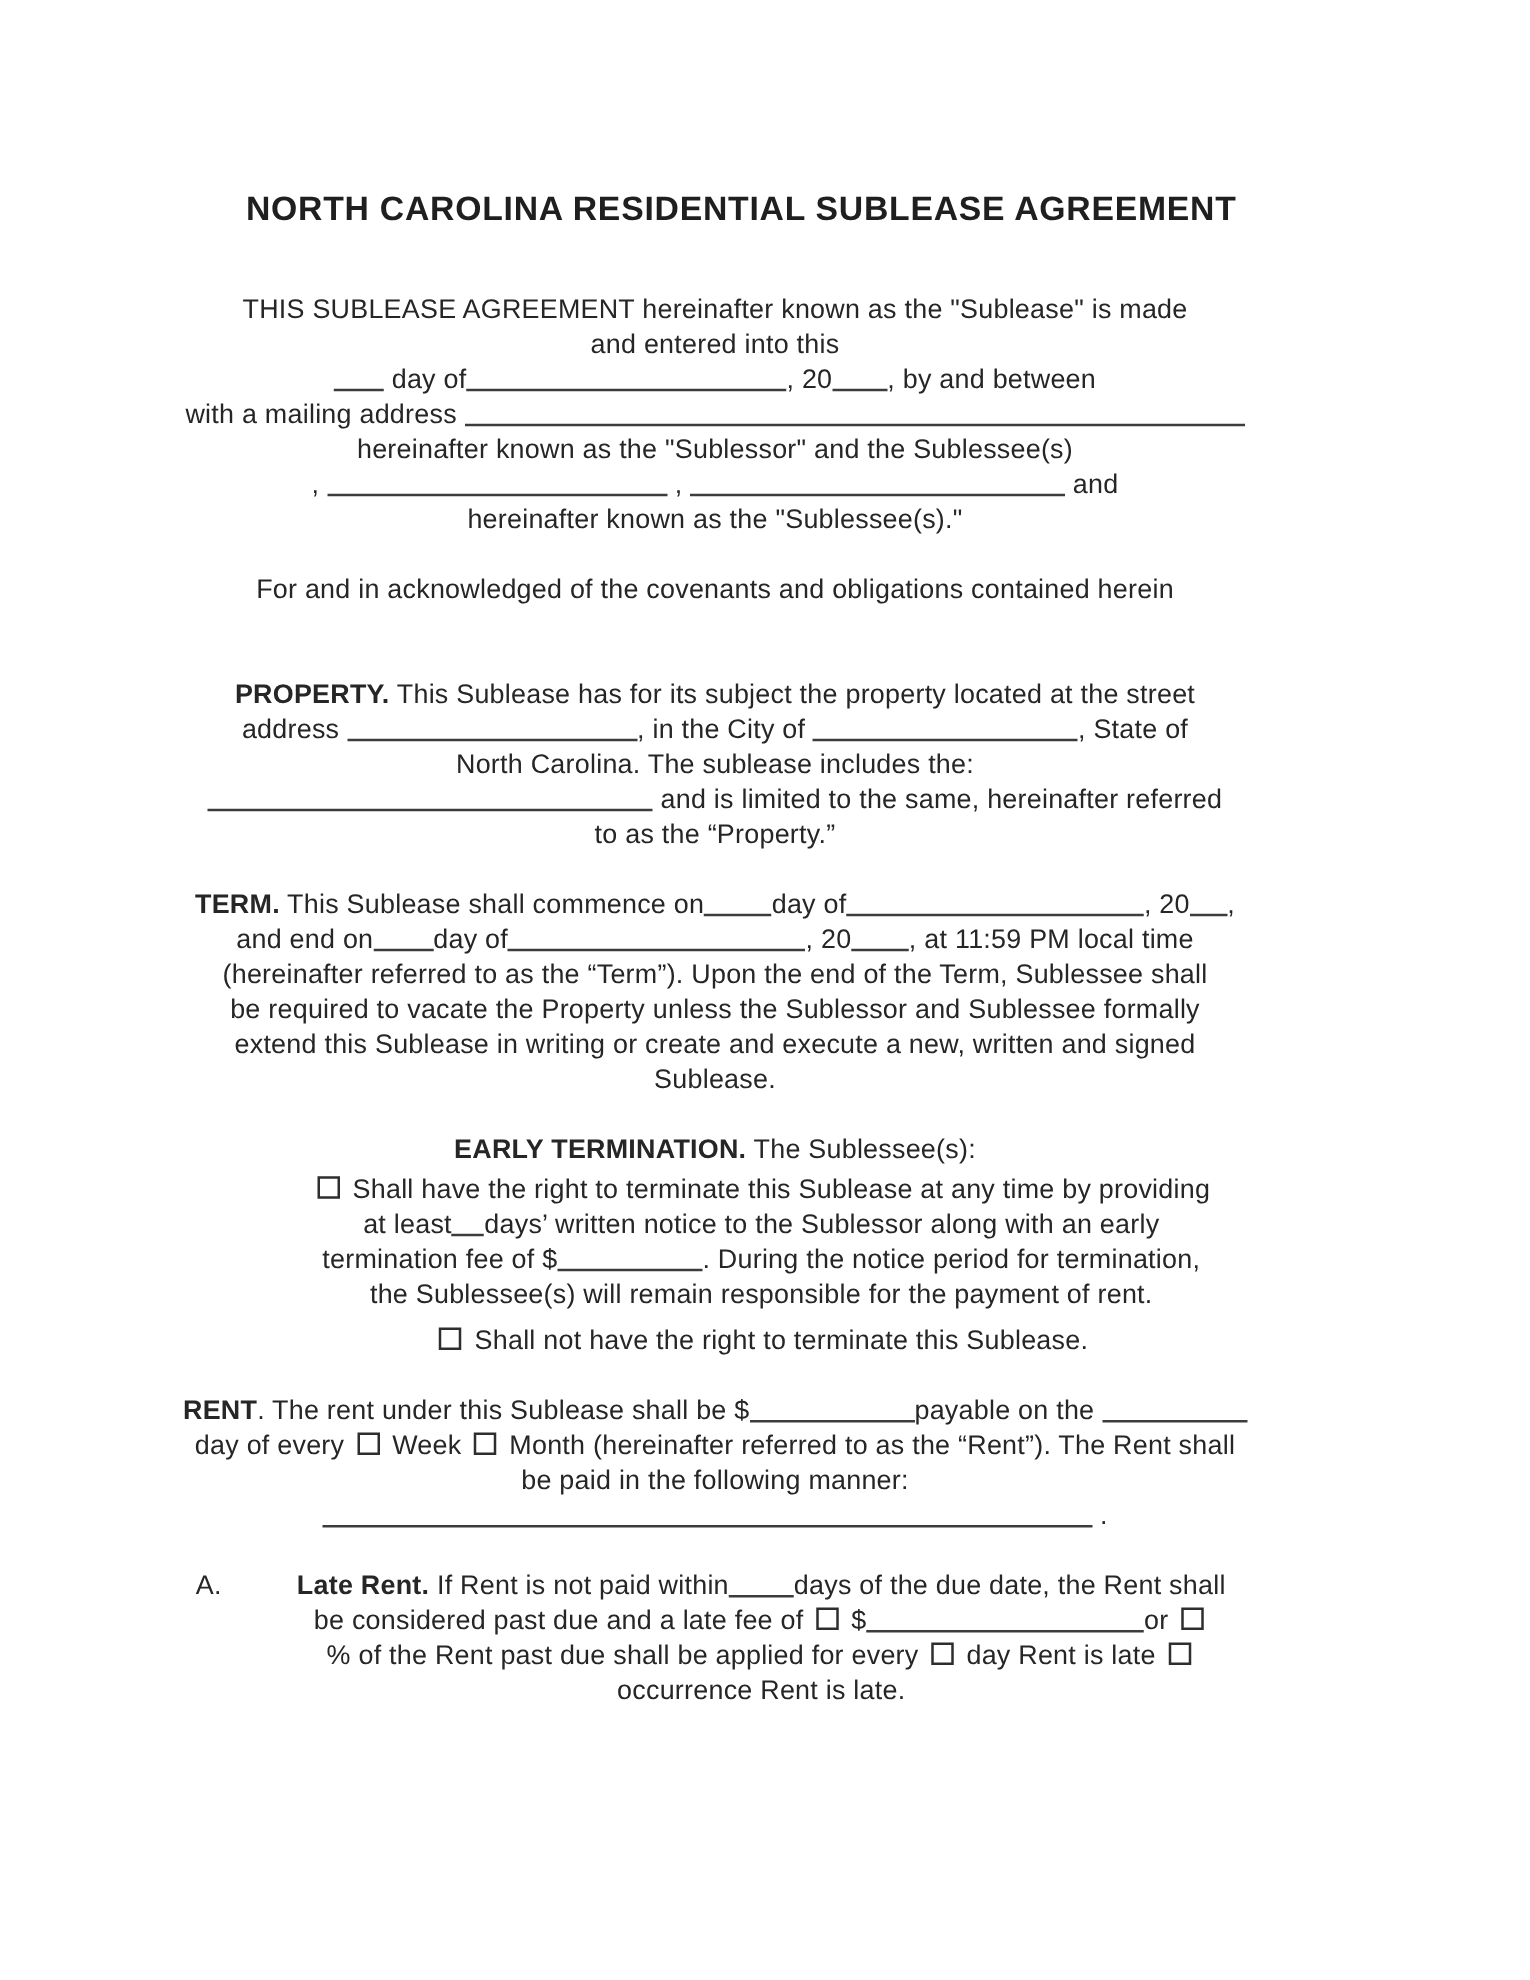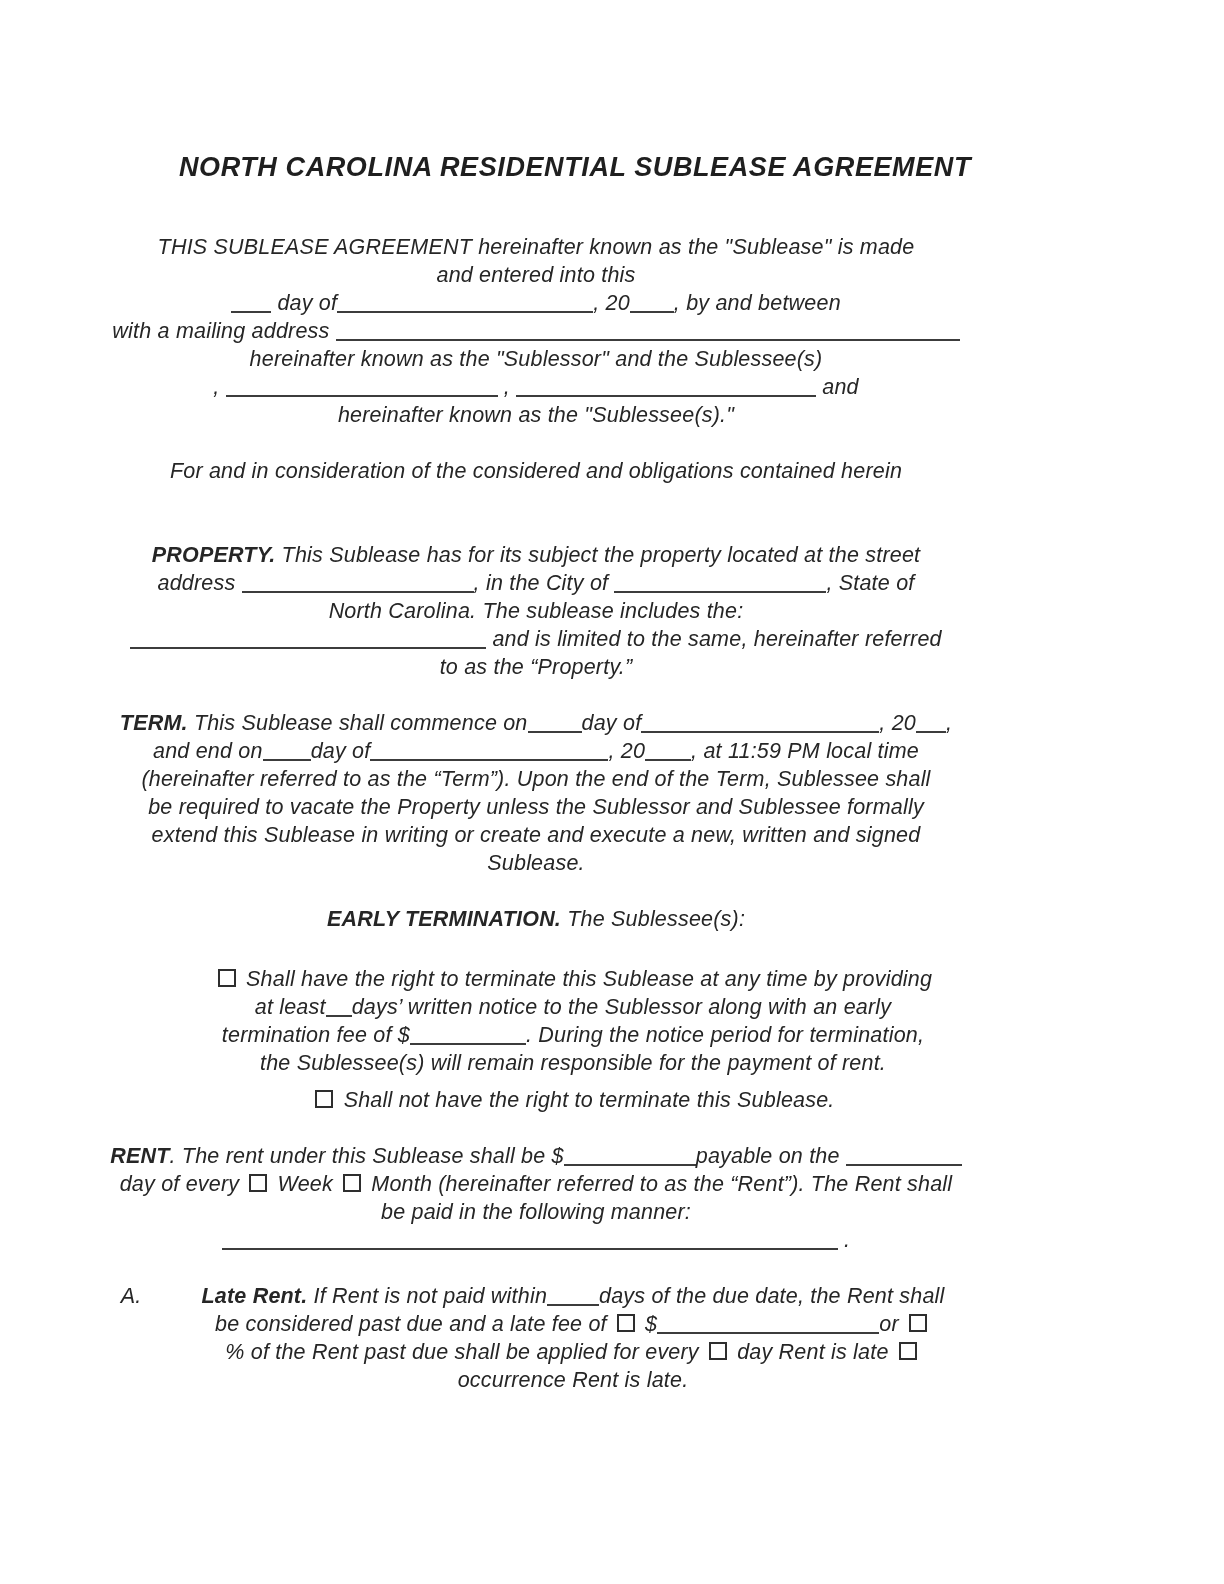--- a/index.html
+++ b/index.html
@@ -6,43 +6,42 @@
   body {
     width:1224px; height:1584px;
     background:#ffffff;
     font-family:"Liberation Sans", sans-serif;
     color:#262626;
     overflow:hidden;
   }
   .page {
     box-sizing:border-box;
     width:1224px; height:1584px;
-    padding:152px 150px 40px 76px;
-    font-style:italic;
+    padding:152px 150px 40px 112px;
   }
   .title {
     font-size:27px;
     font-weight:700;
     letter-spacing:0.6px;
     text-align:center;
     color:#1f1f1f;
     margin:0 0 50px 0;
   }
   .doc-body { max-width:920px;text-align:center; }
   .para {
     font-size:21.5px;
     line-height:28px;
     letter-spacing:0.2px;
     margin:0 0 28px 0;
     white-space:normal;
   }
   .para .bold { font-weight:700; }
   .option { padding-left:74px; }
   .option-1 { margin-bottom:9px; }
-  .heading-para { margin-bottom:32px; }
+  .heading-para { margin-bottom:4px; }
   .blank {
     display:inline-block;
     height:0;
     border-bottom:2px solid #3c3c3c;
     vertical-align:-3px;
   }
   .checkbox {
     display:inline-block;
     width:14px; height:14px;
     border:2px solid #2e2e2e;
@@ -65,21 +64,21 @@
 </style>
 </head>
 <body>
 
 <main class="page">
   <h1 class="title">NORTH CAROLINA RESIDENTIAL SUBLEASE AGREEMENT</h1>
 
   <section class="doc-body">
     <p class="para"><span>THIS SUBLEASE AGREEMENT hereinafter known as the "Sublease" is made</span><br><span>and entered into this</span><br><span> </span><span class="blank" style="width: 40px;"></span><span> day of</span><span class="blank" style="width: 256px;"></span><span>,  20</span><span class="blank" style="width: 44px;"></span><span>, by and between</span><br><span>with a mailing address </span><span class="blank" style="width: 624px;"></span><br><span>hereinafter known as the "Sublessor" and the Sublessee(s)</span><br><span>, </span><span class="blank" style="width: 272px;"></span><span> , </span><span class="blank" style="width: 300px;"></span><span>  and</span><br><span>hereinafter known as the "Sublessee(s)."</span></p>
 
-    <p class="para"><span>For and in consideration of the considered and obligations contained herein</span><br><br></p>
+    <p class="para"><span>For and in acknowledged of the covenants and obligations contained herein</span><br><br></p>
 
     <p class="para"><span class="bold">PROPERTY.</span><span> This Sublease has for its subject the property located at the street</span><br><span>address </span><span class="blank" style="width: 232px;"></span><span>, in the City of </span><span class="blank" style="width: 212px;"></span><span>, State of</span><br><span>North Carolina. The sublease includes the:</span><br><span class="blank" style="width: 356px;"></span><span> and is limited to the same, hereinafter referred</span><br><span>to as the “Property.”</span></p>
 
     <p class="para"><span class="bold">TERM.</span><span> This Sublease shall commence on</span><span class="blank" style="width: 54px;"></span><span>day of</span><span class="blank" style="width: 238px;"></span><span>, 20</span><span class="blank" style="width: 30px;"></span><span>,</span><br><span>and end on</span><span class="blank" style="width: 48px;"></span><span>day of</span><span class="blank" style="width: 238px;"></span><span>, 20</span><span class="blank" style="width: 46px;"></span><span>, at 11:59 PM local time</span><br><span>(hereinafter referred to as the “Term”). Upon the end of the Term, Sublessee shall</span><br><span>be required to vacate the Property unless the Sublessor and Sublessee formally</span><br><span>extend this Sublease in writing or create and execute a new, written and signed</span><br><span>Sublease.</span></p>
 
     <p class="para heading-para"><span class="bold">EARLY TERMINATION.</span><span> The Sublessee(s):</span></p>
 
     <p class="para option option-1"><span class="checkbox"></span><span> Shall have the right to terminate this Sublease at any time by providing</span><br><span>at least</span><span class="blank" style="width: 26px;"></span><span>days’ written notice to the Sublessor along with an early</span><br><span>termination fee of $</span><span class="blank" style="width: 116px;"></span><span>. During the notice period for termination,</span><br><span>the Sublessee(s) will remain responsible for the payment of rent.</span></p>
 
     <p class="para option"><span class="checkbox"></span><span> Shall not have the right to terminate this Sublease.</span></p>

